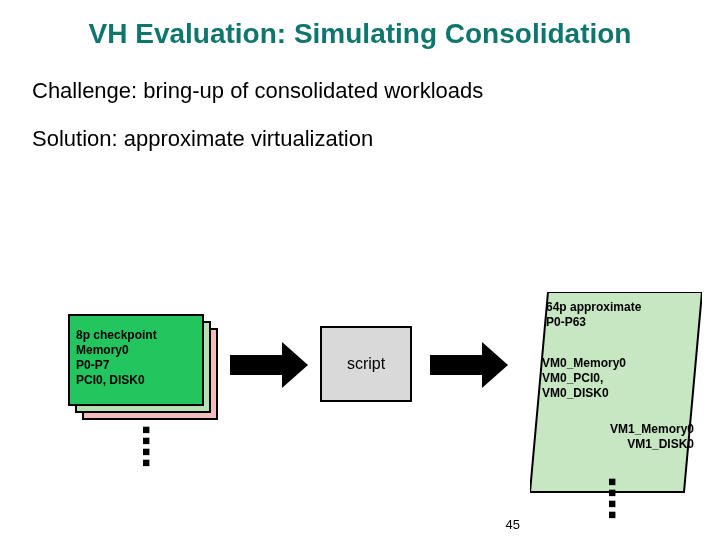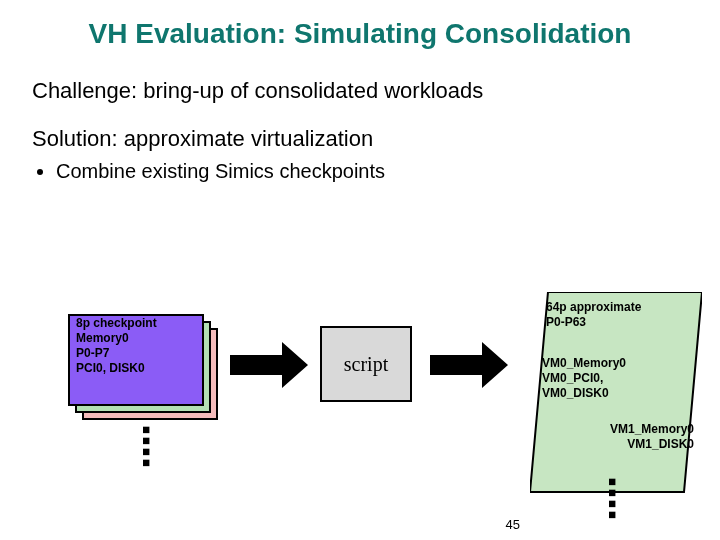--- a/index.html
+++ b/index.html
@@ -37,21 +37,21 @@
   
   .stack { position: absolute; left: 68px; top: 24px; width: 146px; height: 102px; }
   .layer {
     position: absolute;
     width: 136px; height: 92px;
     border: 2px solid #000;
     background: #fff;
   }
   .layer.l3 { left: 14px; top: 14px; background: #f4bbbb; }
   .layer.l2 { left: 7px;  top: 7px;  background: #b4e0b4; }
-  .layer.l1 { left: 0;    top: 0;    background: #8b5cf6; padding: 0 6px; }
+  .layer.l1 { left: 0;    top: 0;    background: #22c55e; padding: 12px 6px; }
   .ck-text { font-size: 12px; font-weight: bold; font-family: Arial, sans-serif; line-height: 1.25; }
 
   .vdots {
     position: absolute;
     width: 16px; text-align: center;
     font-size: 26px; font-weight: bold; letter-spacing: 0;
     line-height: 0.42;
   }
   #vd-left  { left: 138px; top: 134px; color:#000; }
   #vd-right { left: 604px; top: 186px; color:#000; }
@@ -61,22 +61,22 @@
   .arrow svg { display:block; }
 
   
   .script-box {
     position: absolute;
     left: 320px; top: 36px;
     width: 92px; height: 76px;
     border: 2px solid #000;
     background: #d9d9d9;
     display: flex; align-items: center; justify-content: center;
-    font-family: Liberation Serif, serif;
-    font-size: 20px;
+    font-family: Liberation Sans, sans-serif;
+    font-size: 16px;
   }
 
   
   .para-wrap { position: absolute; left: 530px; top: 2px; width: 172px; height: 208px; }
   .para {
     position: absolute; left: 0; top: 0;
     width: 172px; height: 200px;
   }
   .para svg { position:absolute; left:0; top:0; }
   .para-text {
@@ -95,23 +95,20 @@
 </style>
 </head>
 <body>
 
 <div class="title">VH Evaluation: Simulating Consolidation</div>
 
 <div class="body">
   <div>Challenge:  bring-up of consolidated workloads</div>
   <div style="height:14px"></div>
   <div>Solution:  approximate virtualization</div>
-  <ul class="bullets">
-    <li>Combine existing Simics checkpoints</li>
-  </ul>
 </div>
 
 <div class="diagram">
 
   <div class="stack">
     <div class="layer l3"></div>
     <div class="layer l2"></div>
     <div class="layer l1">
       <div class="ck-text">
         <div>8p checkpoint</div>

